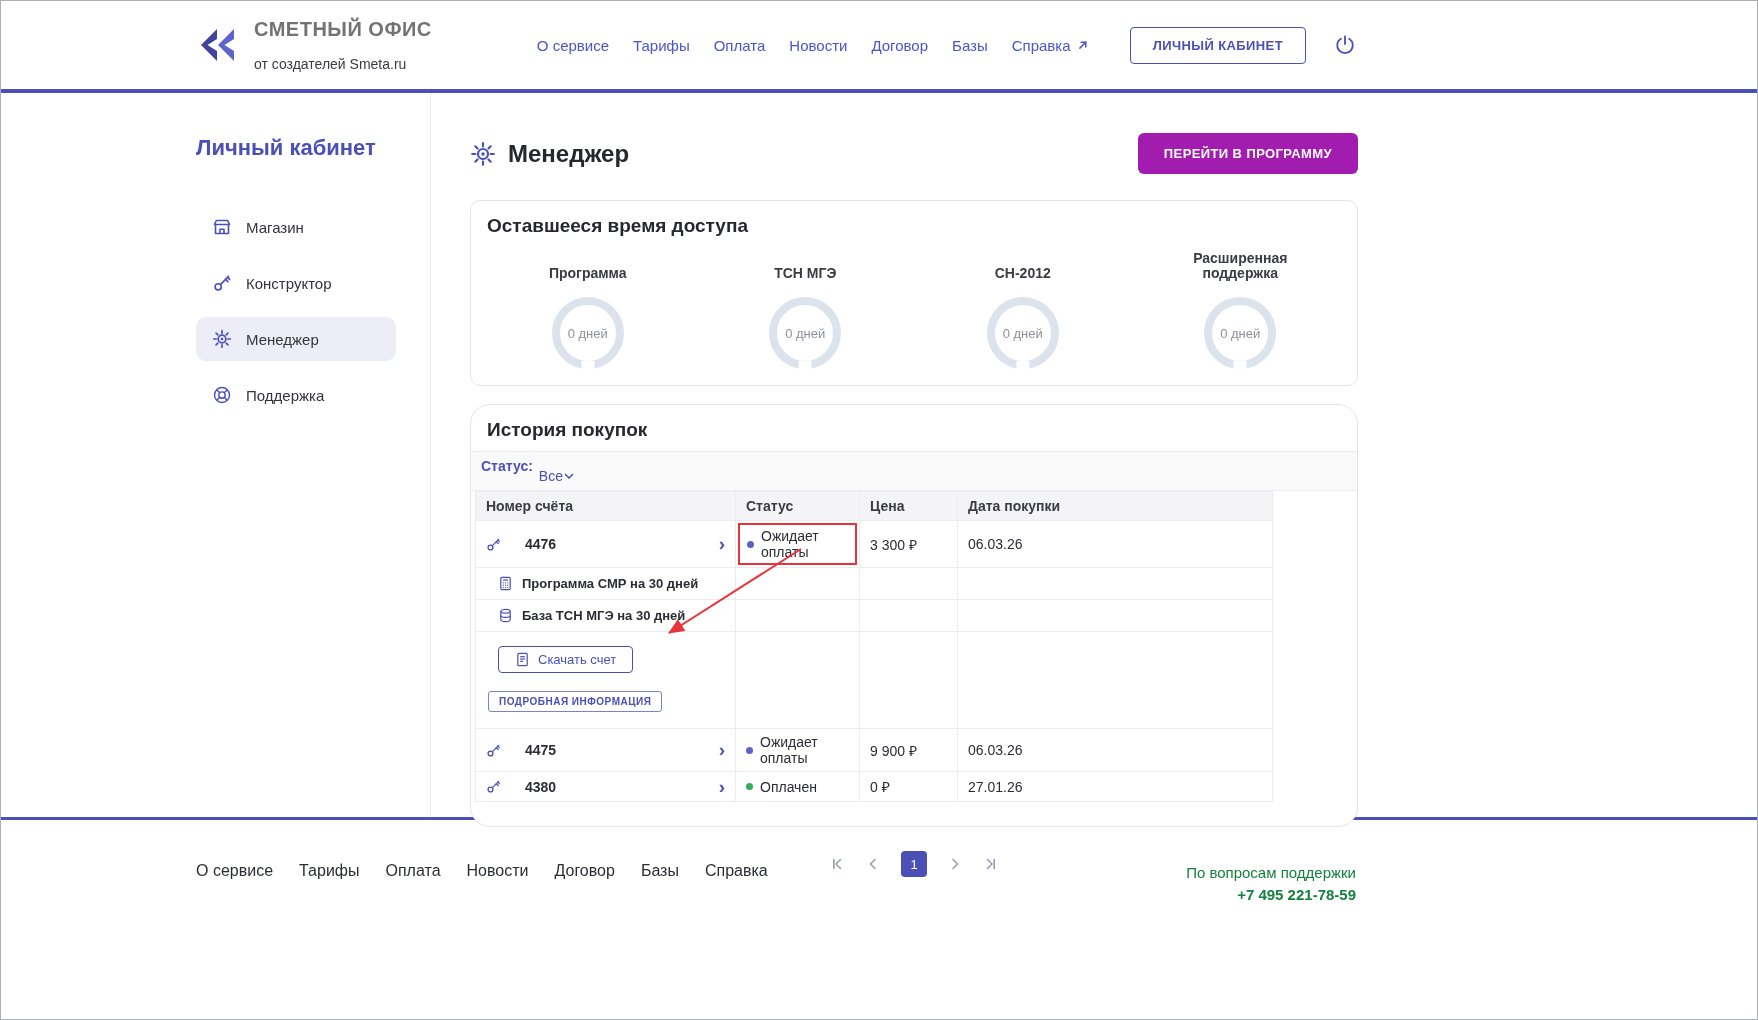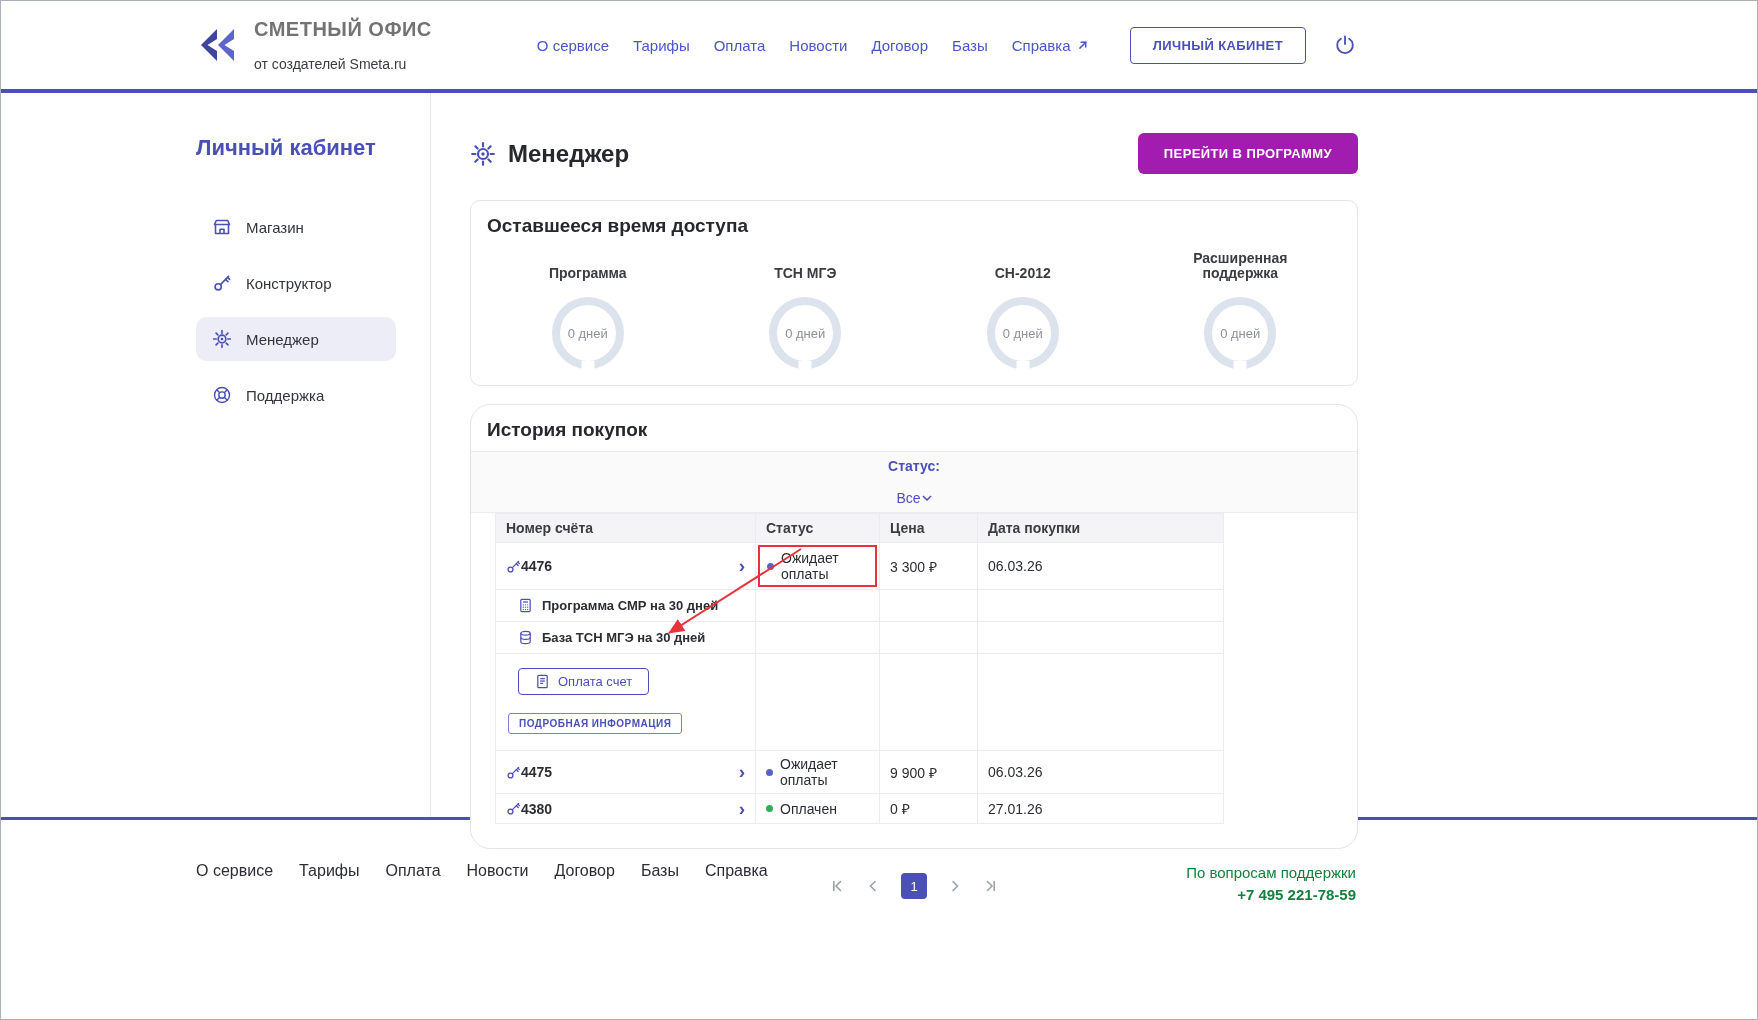--- a/index.html
+++ b/index.html
@@ -65,33 +65,32 @@
   .ring {
     width:72px; height:72px; margin:0 auto; border:8px solid #dce3ed; border-radius:50%;
     position:relative; display:flex; align-items:center; justify-content:center;
     font-size:13px; color:#8d909a;
   }
   .ring::after { content:""; position:absolute; bottom:-8px; left:50%; transform:translateX(-50%); width:13px; height:8px; background:#fff; }
 
   .history-card { margin-top:18px; padding-bottom:24px; position:relative;border-radius:20px; }
   .history-card .card-title { padding:14px 16px 10px; }
   .filter-row {
-    display:flex; align-items:center; gap:6px; padding:6px 10px;
+    display:flex; gap:6px; padding:6px 10px;
     background:#fafafb; border-top:1px solid #ebebf0; border-bottom:1px solid #ebebf0;
     font-size:14px;
-    flex-direction:column;
   }
   .filter-label { color:#4b50b7; font-weight:bold; }
   .filter-value { color:#4b50b7; display:flex; align-items:center; gap:1px; cursor:pointer;margin-top:10px; }
 
-  table.history-table { width:729px; margin:0 24px; border-collapse:collapse; table-layout:fixed; }
+  table.history-table { width:798px; margin:0 4px; border-collapse:collapse; table-layout:fixed; }
   .history-table th, .history-table td { border:1px solid #ebebf0; font-size:14px; text-align:left; }
   .history-table th { background:#f4f4f7; font-weight:bold; color:#3a3c42; padding:6px 10px; }
   .history-table td { padding:5px 10px; color:#2b2d33; }
-  .cell-flex { display:flex; align-items:center; gap:0; }
+  .cell-flex { display:flex; align-items:center; gap:24px; }
   .num-cell { font-weight:bold; }
   .num-cell .key-icon { color:#4b50b7; display:flex; flex:none; }
   .chev { margin-left:auto; color:#4b50b7; font-size:19px; line-height:14px; cursor:pointer; }
   .annotated-cell { padding:2px !important; }
   .status-box {
     border:2px solid #e8333a; display:flex; align-items:center; gap:7px; padding:3px 7px;
   }
   .status-plain { display:flex; align-items:center; gap:7px; }
   .dot { width:7px; height:7px; border-radius:50%; flex:none; }
   .dot.pending { background:#5a62c8; }
@@ -369,21 +368,21 @@
 
           <tr>
             <td class="action-cell">
               <button class="download-btn">
                 <svg viewBox="0 0 16 16" width="15" height="15" fill="none" stroke="currentColor" stroke-width="1.3">
                   <rect x="3" y="1.5" width="10" height="13" rx="1"></rect>
                   <line x1="5.5" y1="5" x2="10.5" y2="5"></line>
                     <line x1="5.5" y1="7.5" x2="10.5" y2="7.5"></line>
                     <line x1="5.5" y1="10" x2="8.5" y2="10"></line>
                 </svg>
-                <span>Оплата счет</span>
+                <span>Скачать счет</span>
               </button>
               <button class="details-btn">ПОДРОБНАЯ ИНФОРМАЦИЯ</button>
             </td>
             <td></td>
             <td></td>
             <td></td>
           </tr>
 
           <tr>
             <td class="num-cell">

